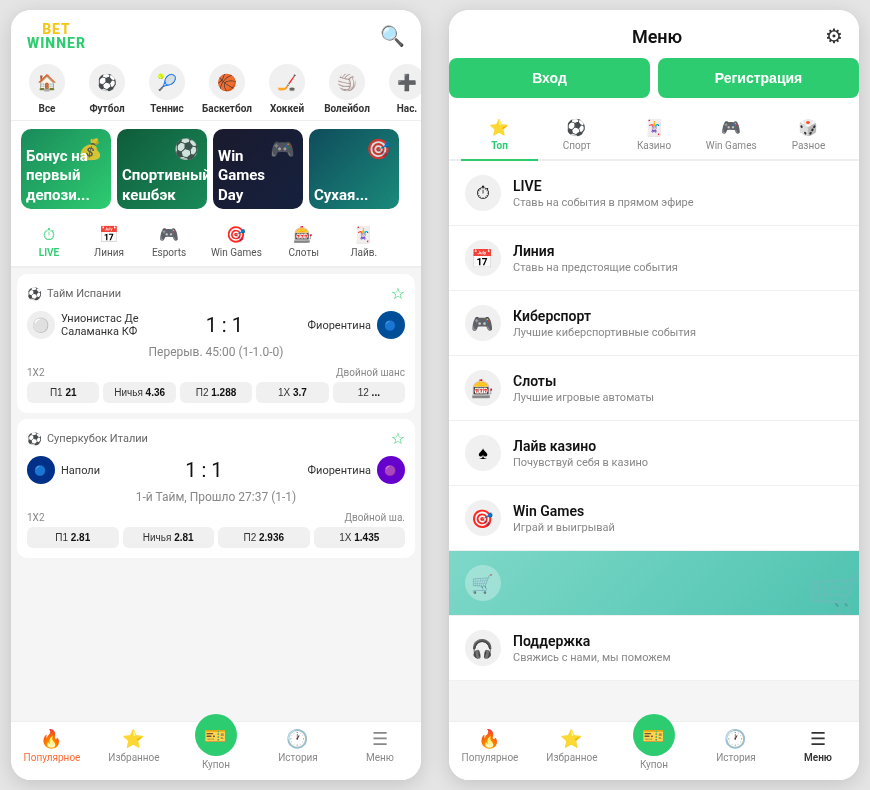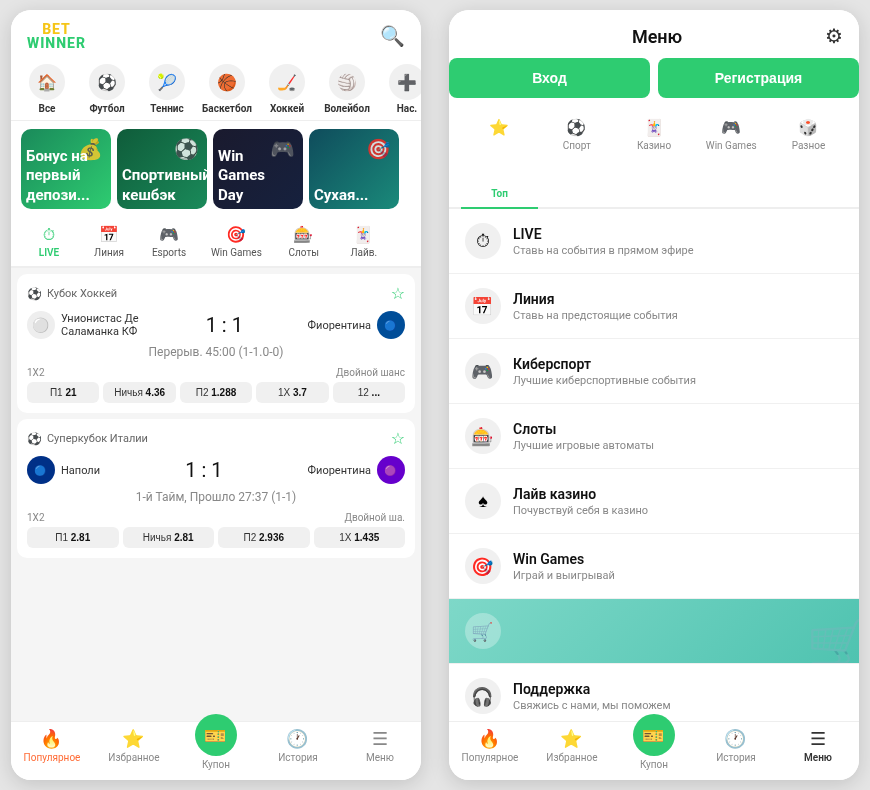--- a/index.html
+++ b/index.html
@@ -351,21 +351,21 @@
       cursor: pointer;
       border-bottom: 2px solid transparent;
       margin-bottom: -2px;
     }
     .menu-tab.active {
       border-bottom: 2px solid #2ecc71;
     }
     .menu-tab .mt-icon { font-size: 16px; color: #888; }
     .menu-tab.active .mt-icon { color: #2ecc71; }
     .menu-tab .mt-label { font-size: 10px; color: #888; }
-    .menu-tab.active .mt-label { color: #2ecc71; font-weight: 700; margin-top: 48px; }
+    .menu-tab.active .mt-label { color: #2ecc71; font-weight: 700; }
 
     .menu-items {
       flex: 1;
       overflow-y: auto;
       background: #f5f5f5;
     }
     .menu-items::-webkit-scrollbar { display: none; }
     .menu-item {
       display: flex;
       align-items: center;
@@ -506,21 +506,21 @@
         <span class="tab-label">Лайв.</span>
       </div>
     </div>
 
     <div class="matches-container">
 
       <div class="match-card">
         <div class="match-header">
           <div class="match-league">
             <span class="league-icon">⚽</span>
-            <span>Кубок Хоккей</span>
+            <span>Тайм Испании</span>
           </div>
           <button class="star-btn">☆</button>
         </div>
         <div class="match-teams">
           <div class="team-info">
             <div class="team-logo">⚪</div>
             <span class="team-name">Унионистас Де Саламанка КФ</span>
           </div>
           <span class="score">1 : 1</span>
           <div class="team-info">

